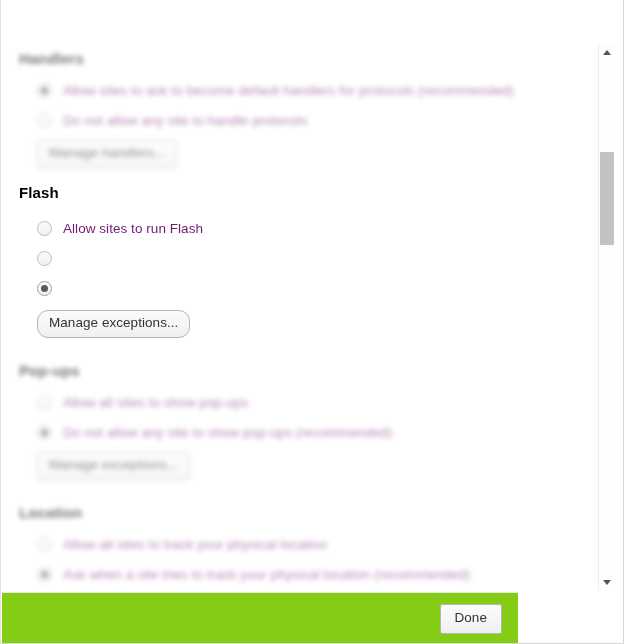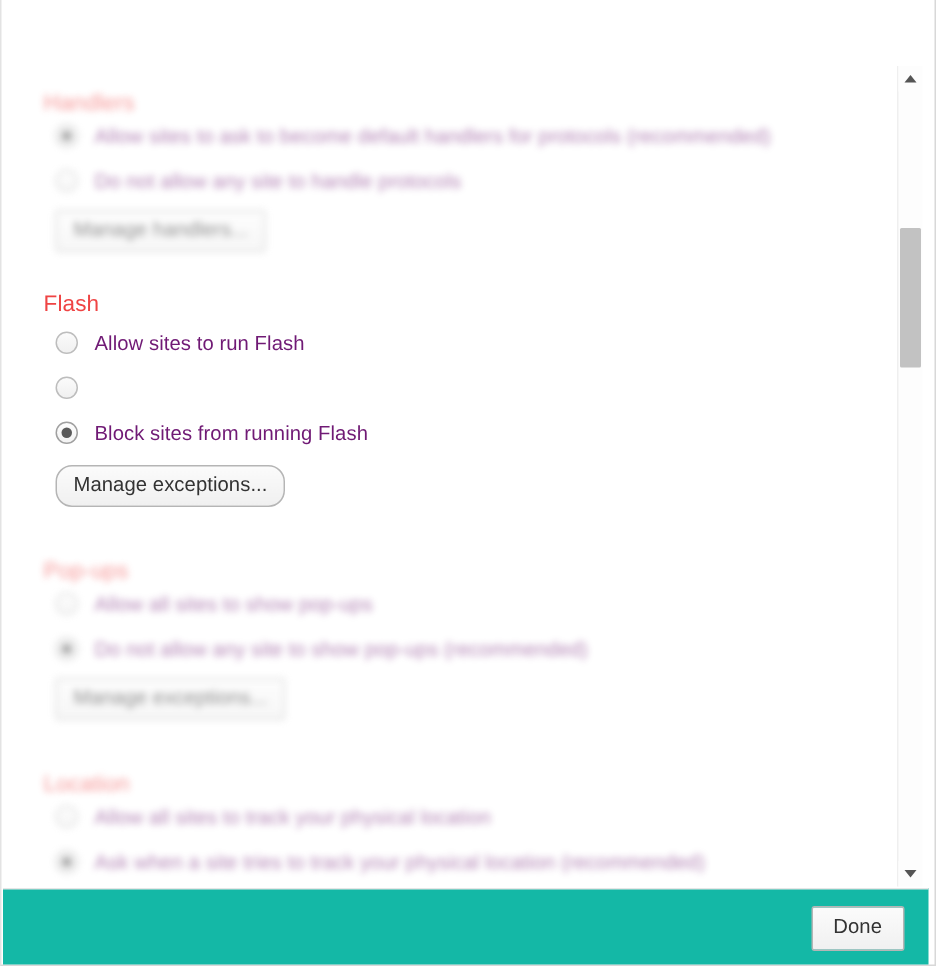--- a/index.html
+++ b/index.html
@@ -82,24 +82,24 @@
     width: 606px;
   }
 
   
   .section {
     position: relative;
     padding: 0 0 0 0;
   }
   .section-title {
     font-size: 15px;
-    color: #ef4444;
-    margin: 10px;
+    color: #000000;
+    margin: 0;
     padding: 0 0 0 17px;
-    font-weight: normal;
+    font-weight: bold;
     letter-spacing: 0.1px;
   }
   .options {
     padding-left: 35px;
   }
   .radio-row {
     display: flex;
     align-items: flex-start;
     height: 30px;
     line-height: 30px;
@@ -200,23 +200,23 @@
     background: #c2c2c2;
     border-radius: 1px;
     cursor: pointer;
   }
 
   
   #footer {
     position: absolute;
     left: 1px;
     top: 592px;
-    width: 617px;
+    width: 516px;
     height: 51px;
-    background: #14b8a6;
+    background: #84cc16;
     border-top: 1px solid #e6e6e6;
     box-sizing: border-box;
   }
   #done-button {
     position: absolute;
     right: 16px;
     top: 11px;
     min-width: 62px;
     text-align: center;
     padding: 6px 14px 7px 14px;
@@ -249,21 +249,20 @@
           <div class="options" style="position: absolute; top: 170px; left: 0px; width: 606px;">
             <label class="radio-row">
               <span class="radio"></span>
               <span class="radio-label">Allow sites to run Flash</span>
             </label>
             <label class="radio-row">
               <span class="radio"></span>
             </label>
             <label class="radio-row">
               <span class="radio checked"></span>
-              <span class="radio-label">Block sites from running Flash</span>
             </label>
           </div>
           <button class="push-button" style="position: absolute; top: 266px; left: 35px; border-radius: 11px;">Manage exceptions...</button>
         </div>
         <div class="section blurred" style="position: absolute; left: 0px; top: 0px; width: 606px;">
           <div class="section-title" style="position: absolute; top: 318px;">Pop-ups</div>
           <div class="options" style="position: absolute; top: 344px; left: 0px; width: 606px;">
             <label class="radio-row">
               <span class="radio"></span>
               <span class="radio-label">Allow all sites to show pop-ups</span>

